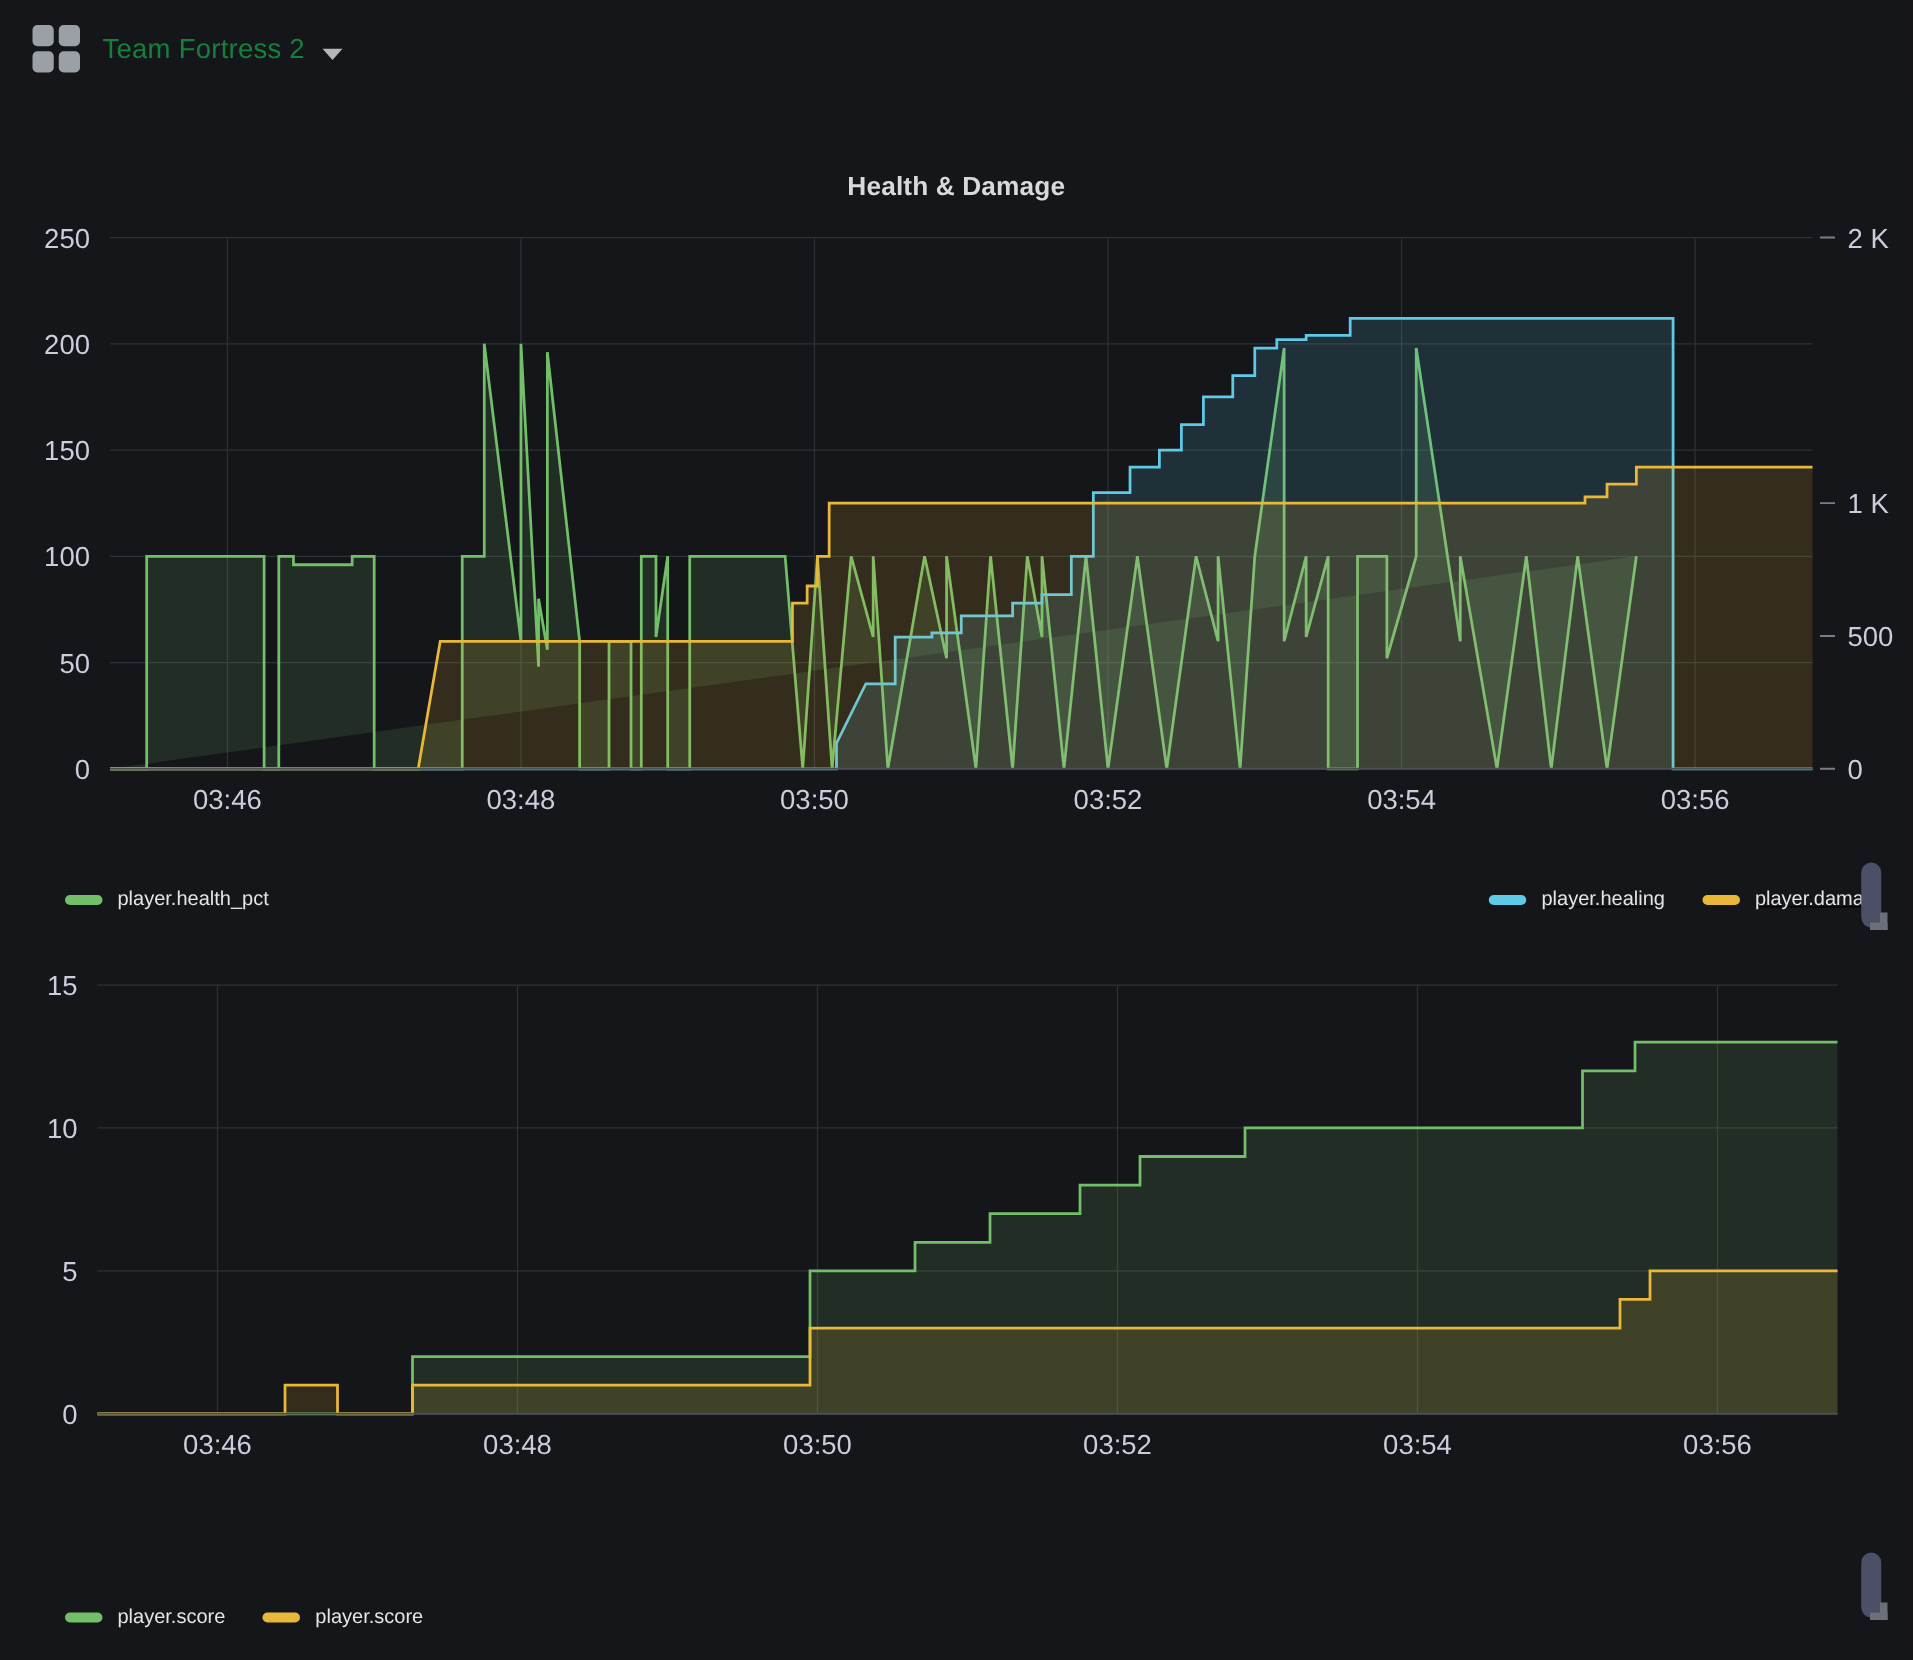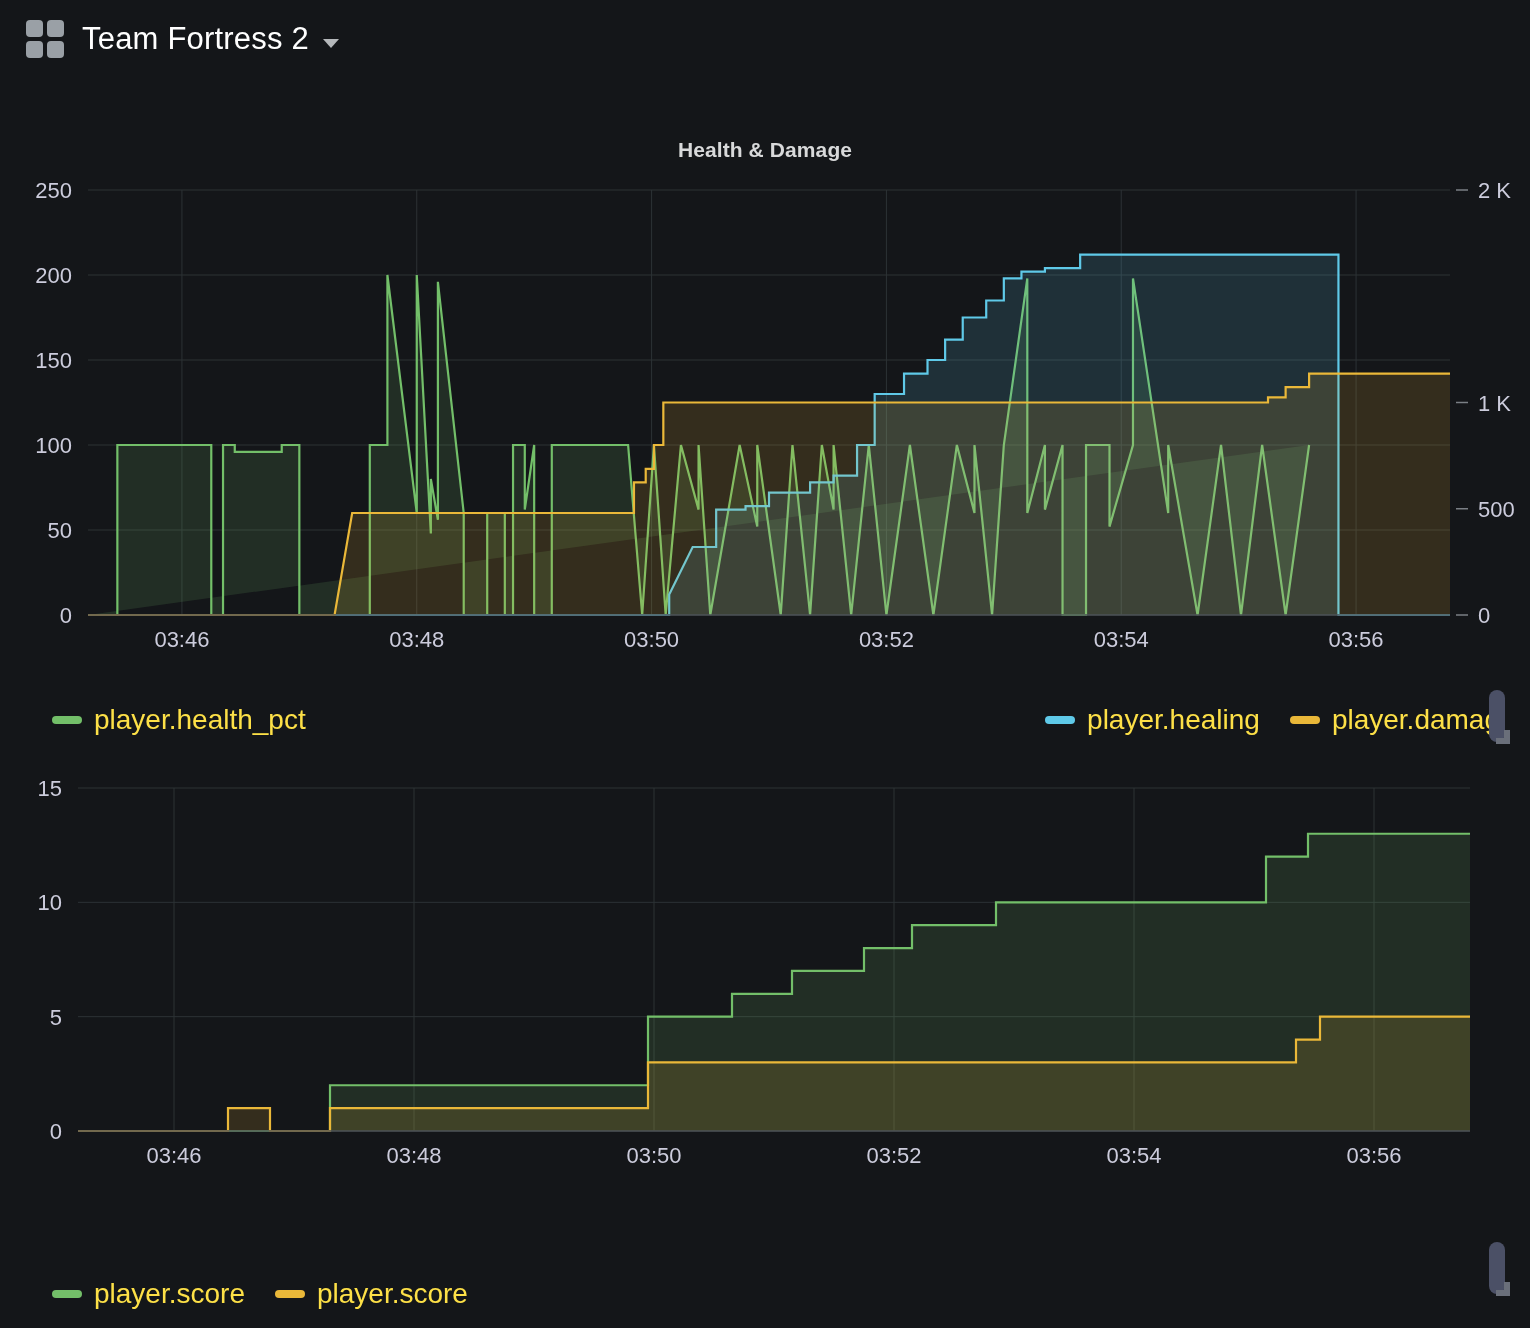--- a/index.html
+++ b/index.html
@@ -16,21 +16,21 @@
   
   .topbar {
     position: absolute; left: 0; top: 0; width: 1530px; height: 78px;
     display: flex; align-items: center; padding-left: 26px; gap: 18px;
     background: #141619;
   }
   .grid-icon { width: 38px; height: 38px; display: grid;
     grid-template-columns: 17px 17px; grid-template-rows: 17px 17px; gap: 4px; }
   .grid-icon i { display: block; background: #9aa0a6; border-radius: 4px; }
   .app-title {
-    font-size: 31px; color: #ffffff; font-weight: 400; letter-spacing: .2px;
+    font-size: 22px; color: #15803d; font-weight: 400; letter-spacing: .2px;
     white-space: nowrap;
   }
   .caret-down {
     width: 0; height: 0; border-left: 8px solid transparent;
     border-right: 8px solid transparent; border-top: 9px solid #b5b8bb;
     margin-top: 8px; margin-left: -4px;
   }
 
   
   .panel { position: absolute; left: 0; width: 1530px; background: #141619; }
@@ -44,24 +44,24 @@
   #panel-health .panel-title { padding-top: 28px; }
   #panel-score  .panel-title { padding-top: 20px; }
 
   .plot-wrap { position: relative; width: 1530px; }
   .plot-svg { display: block; }
 
   
   .legend { position: absolute; width: 1530px; height: 40px; display: flex;
     align-items: center; }
   .legend-left { position: absolute; left: 52px; display: flex; gap: 30px; align-items: center; }
-  .legend-right { position: absolute; right: 30px; display: flex; gap: 30px; align-items: flex-start; }
+  .legend-right { position: absolute; right: 30px; display: flex; gap: 30px; align-items: flex-start; text-decoration: underline; }
   .legend-item { display: flex; align-items: center; gap: 12px; white-space: nowrap; }
   .swatch { width: 30px; height: 8px; border-radius: 4px; display: block; }
-  .legend-label { color: #fde047; font-size: 28px; }
+  .legend-label { color: #e5e5e5; font-size: 16px; }
 
   
   .vscroll {
     position: absolute; width: 16px; height: 52px; border-radius: 8px;
     background: #4b5066;
   }
   .resize-grip { position: absolute; width: 16px; height: 16px; }
   .resize-grip::before {
     content: ""; position: absolute; right: 0; bottom: 0;
     width: 14px; height: 6px; background: #6a6f7a;

